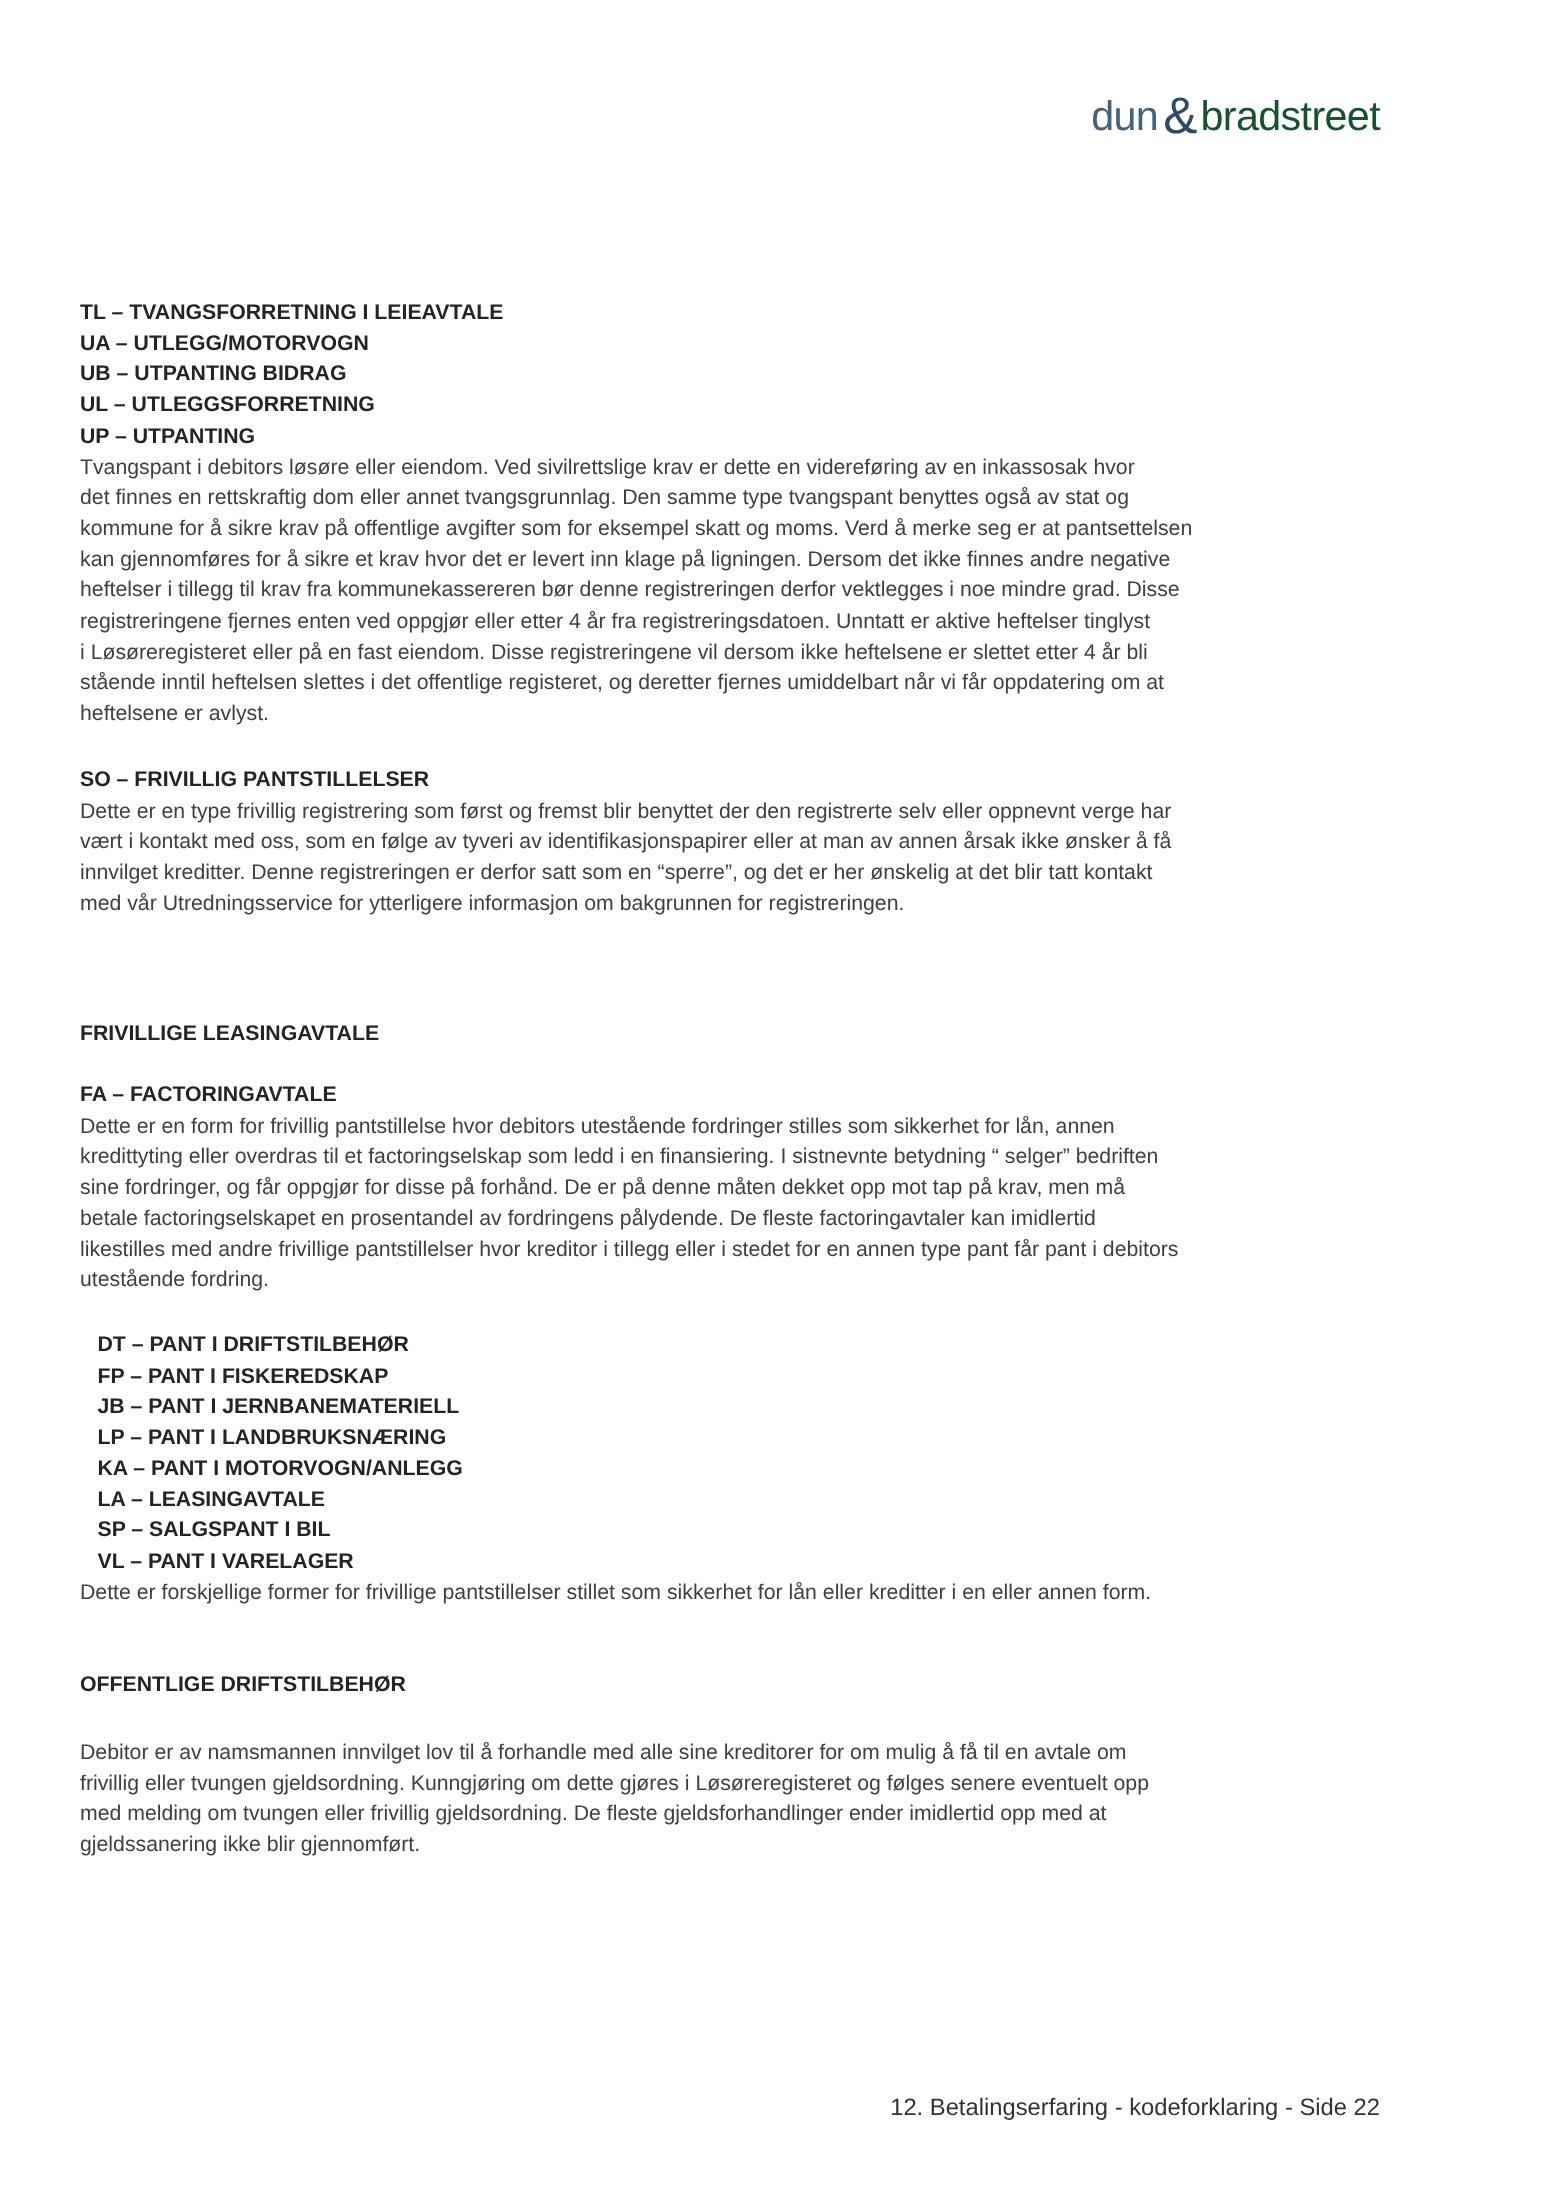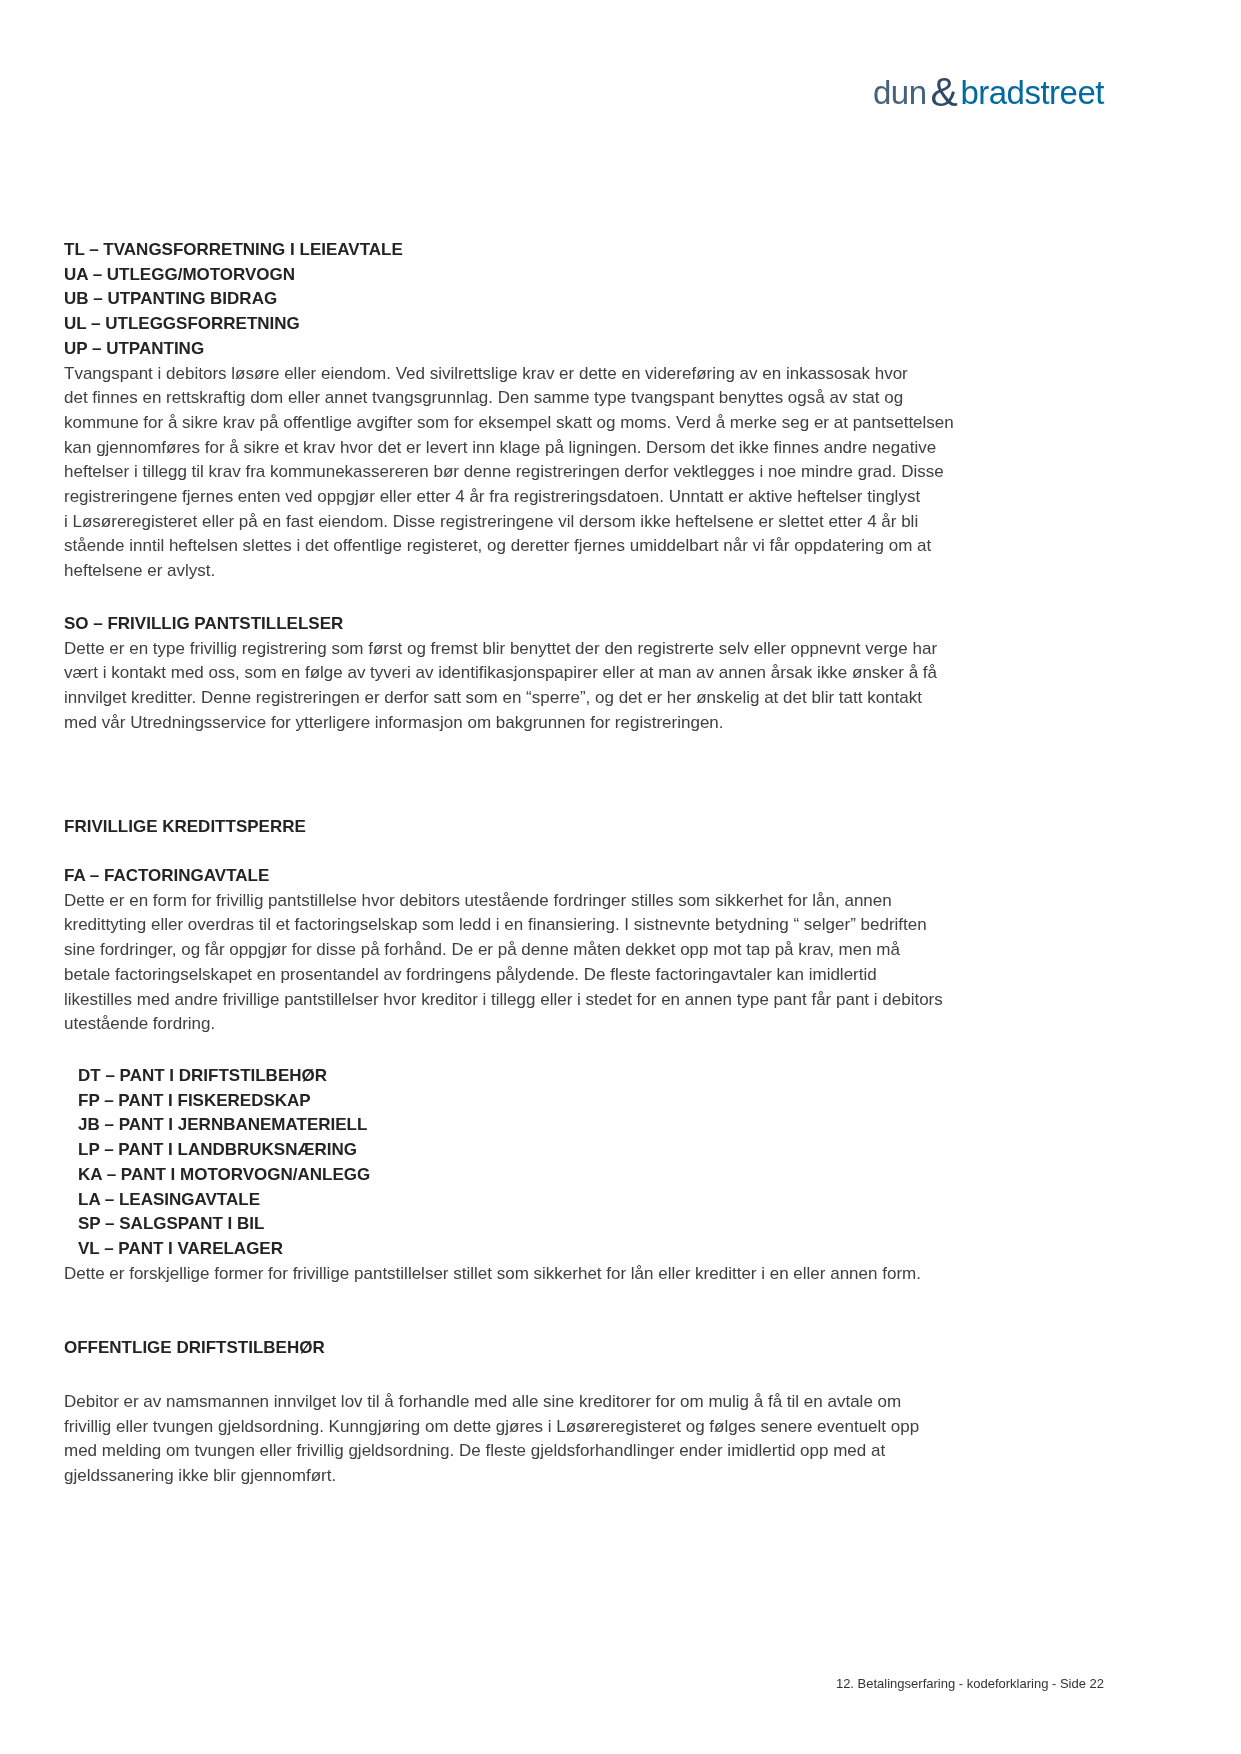--- a/index.html
+++ b/index.html
@@ -20,21 +20,21 @@
     right: 177px;
     display: flex;
     align-items: baseline;
     font-size: 33px;
     letter-spacing: -0.5px;
     line-height: 1;
     white-space: nowrap;
   }
   .logo .dun        { color: #45617C; }
   .logo .amp        { color: #2E4A66; font-size: 41px; margin: 0 3px 0 4px; position: relative; top: 2px; }
-  .logo .bradstreet { color: #0369a1; }
+  .logo .bradstreet { color: #14532d; }
 
   
   .doc {
     position: absolute;
     left: 64px;
     top: 238px;
     width: 960px;
   }
   .codes, .section-title {
     font-weight: 700;
@@ -55,21 +55,21 @@
   .doc > :nth-child(5)  { margin-top: 80px; }  
   .doc > :nth-child(6)  { margin-top: 24px; }  
   .doc > :nth-child(8)  { margin-top: 27px; margin-left: 14px; }  
   .doc > :nth-child(10) { margin-top: 50px; }  
   .doc > :nth-child(11) { margin-top: 29px; }  
 
   .footer {
     position: absolute;
     top: 1676px;
     right: 177px;
-    font-size: 13px;
+    font-size: 19px;
     color: #333333;
     white-space: nowrap;
   }
 </style>
 </head>
 <body>
 
 <div class="page">
 
   <div class="logo">
@@ -94,21 +94,21 @@
 i Løsøreregisteret eller på en fast eiendom. Disse registreringene vil dersom ikke heftelsene er slettet etter 4 år bli
 stående inntil heftelsen slettes i det offentlige registeret, og deretter fjernes umiddelbart når vi får oppdatering om at
 heftelsene er avlyst.</div>
 
     <div class="codes">SO – FRIVILLIG PANTSTILLELSER</div>
     <div class="para">Dette er en type frivillig registrering som først og fremst blir benyttet der den registrerte selv eller oppnevnt verge har
 vært i kontakt med oss, som en følge av tyveri av identifikasjonspapirer eller at man av annen årsak ikke ønsker å få
 innvilget kreditter. Denne registreringen er derfor satt som en “sperre”, og det er her ønskelig at det blir tatt kontakt
 med vår Utredningsservice for ytterligere informasjon om bakgrunnen for registreringen.</div>
 
-    <div class="section-title">FRIVILLIGE KREDITTSPERRE</div>
+    <div class="section-title">FRIVILLIGE LEASINGAVTALE</div>
 
     <div class="codes">FA – FACTORINGAVTALE</div>
     <div class="para">Dette er en form for frivillig pantstillelse hvor debitors utestående fordringer stilles som sikkerhet for lån, annen
 kredittyting eller overdras til et factoringselskap som ledd i en finansiering. I sistnevnte betydning “ selger” bedriften
 sine fordringer, og får oppgjør for disse på forhånd. De er på denne måten dekket opp mot tap på krav, men må
 betale factoringselskapet en prosentandel av fordringens pålydende. De fleste factoringavtaler kan imidlertid
 likestilles med andre frivillige pantstillelser hvor kreditor i tillegg eller i stedet for en annen type pant får pant i debitors
 utestående fordring.</div>
 
     <div class="codes">DT – PANT I DRIFTSTILBEHØR

